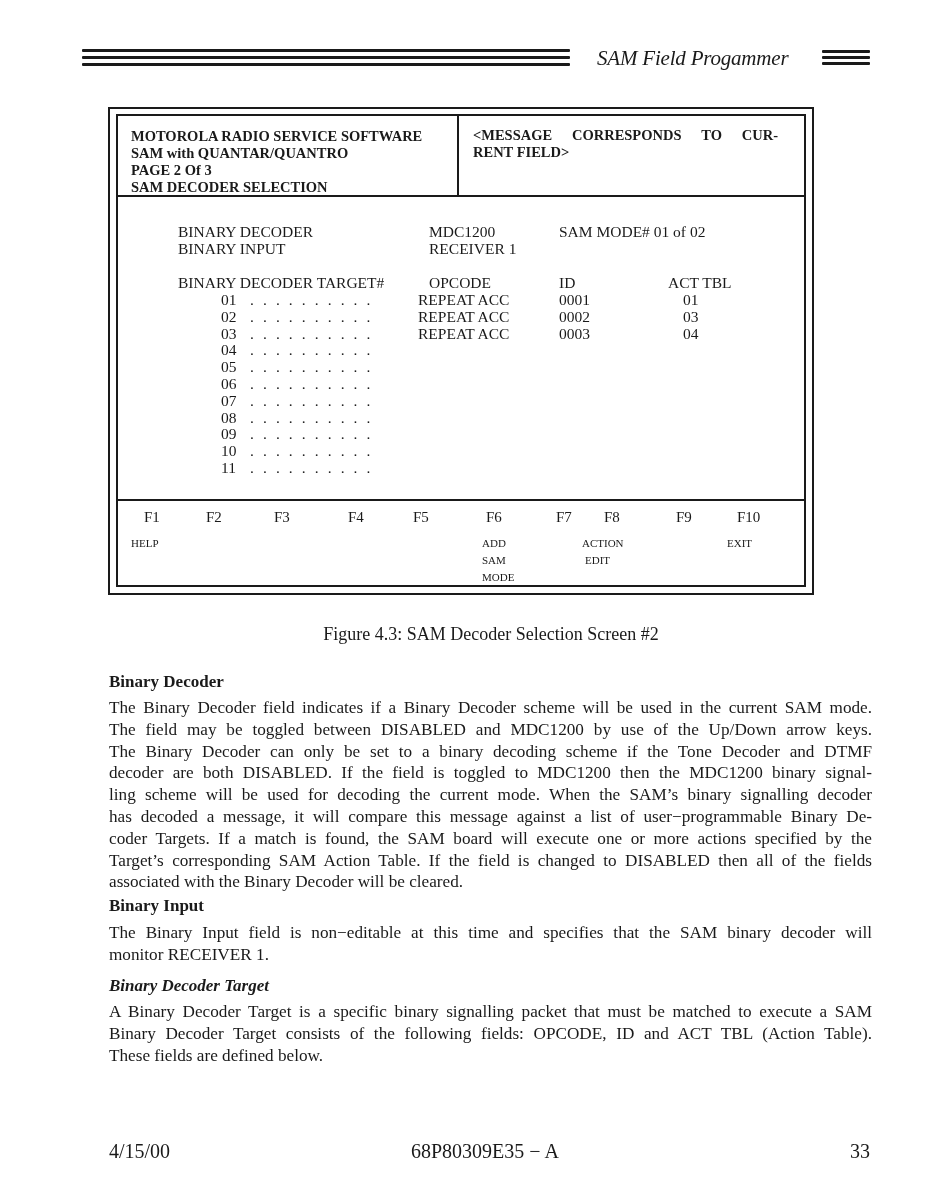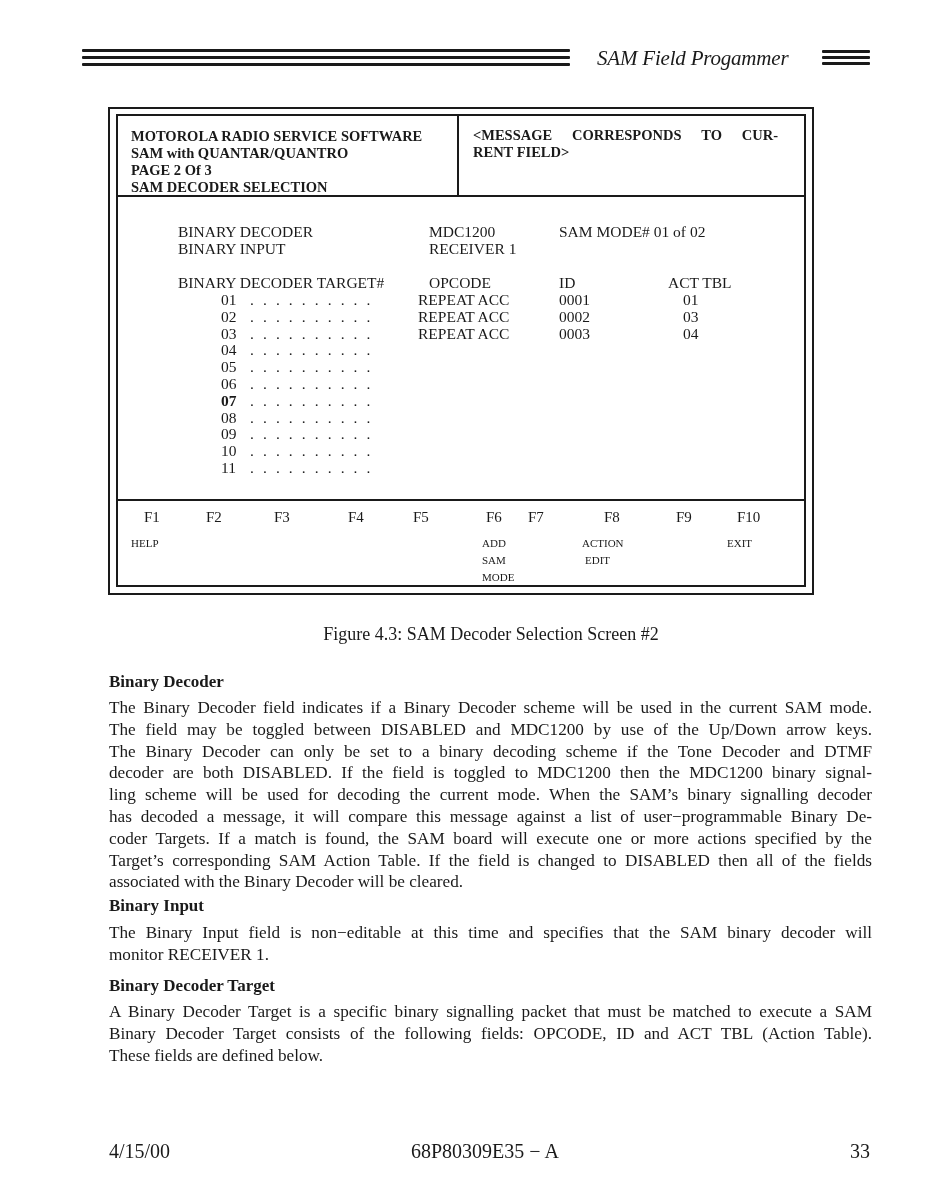--- a/index.html
+++ b/index.html
@@ -121,21 +121,21 @@
     <div class="scr" style="left: 418px; top: 358.2px;"></div>
     <div class="scr" style="left: 559px; top: 358.2px;"></div>
     <div class="scr" style="left: 683px; top: 358.2px;"></div>
     <div></div>
     <div class="scr" style="left: 221px; top: 375px;">06</div>
     <div class="scr" style="left: 250px; top: 375px; letter-spacing: 2.6px;">. . . . . . . . . .</div>
     <div class="scr" style="left: 418px; top: 375px;"></div>
     <div class="scr" style="left: 559px; top: 375px;"></div>
     <div class="scr" style="left: 683px; top: 375px;"></div>
     <div></div>
-    <div class="scr" style="left: 221px; top: 391.8px; font-weight: bold;">07</div>
+    <div class="scr" style="left: 221px; top: 391.8px;">07</div>
     <div class="scr" style="left: 250px; top: 391.8px; letter-spacing: 2.6px;">. . . . . . . . . .</div>
     <div class="scr" style="left: 418px; top: 391.8px;"></div>
     <div class="scr" style="left: 559px; top: 391.8px;"></div>
     <div class="scr" style="left: 683px; top: 391.8px;"></div>
     <div></div>
     <div class="scr" style="left: 221px; top: 408.6px;">08</div>
     <div class="scr" style="left: 250px; top: 408.6px; letter-spacing: 2.6px;">. . . . . . . . . .</div>
     <div class="scr" style="left: 418px; top: 408.6px;"></div>
     <div class="scr" style="left: 559px; top: 408.6px;"></div>
     <div class="scr" style="left: 683px; top: 408.6px;"></div>
@@ -163,21 +163,21 @@
     <div class="fkey" style="left: 144px;">F1</div>
     <div class="flabel" style="left: 131px; top: 535px;">HELP</div>
     <div class="fkey" style="left: 206px;">F2</div>
     <div class="fkey" style="left: 274px;">F3</div>
     <div class="fkey" style="left: 348px;">F4</div>
     <div class="fkey" style="left: 413px;">F5</div>
     <div class="fkey" style="left: 486px;">F6</div>
     <div class="flabel" style="left: 482px; top: 535px;">ADD</div>
     <div class="flabel" style="left: 482px; top: 552px;">SAM</div>
     <div class="flabel" style="left: 482px; top: 569px;">MODE</div>
-    <div class="fkey" style="left: 528px;">F7</div>
+    <div class="fkey" style="left: 556px;">F7</div>
     <div class="fkey" style="left: 604px; text-align: right;">F8</div>
     <div class="flabel" style="left: 582px; top: 535px;">ACTION</div>
     <div class="flabel" style="left: 585px; top: 552px;">EDIT</div>
     <div class="fkey" style="left: 676px;">F9</div>
     <div class="fkey" style="left: 737px; text-align: center;">F10</div>
     <div class="flabel" style="left: 727px; top: 535px;">EXIT</div>
   </div>
 
 <div class="caption">Figure 4.3:  SAM Decoder Selection Screen #2</div>
 
@@ -192,21 +192,21 @@
       <span class="ln">has decoded a message, it will compare this message against a list of user−programmable Binary De-</span>
       <span class="ln">coder Targets.  If a match is found, the SAM board will execute one or more actions specified by the</span>
       <span class="ln">Target’s corresponding SAM Action Table.  If the field is changed to  DISABLED  then all of the fields</span>
       <span class="ln last">associated with the Binary Decoder will be cleared.</span>
     </div>
     <div class="h" style="top: 896px;">Binary Input</div>
     <div class="p" style="top: 922px;">
       <span class="ln">The Binary Input field is non−editable at this time and specifies that  the SAM binary decoder will</span>
       <span class="ln last">monitor RECEIVER 1.</span>
     </div>
-    <div class="h" style="top: 976px;">Binary Decoder Target</div>
+    <div class="h" style="top: 976px; font-style: italic;">Binary Decoder Target</div>
     <div class="p" style="top: 1001px;">
       <span class="ln">A Binary Decoder Target is a specific binary signalling packet that must be matched to execute a SAM</span>
       <span class="ln">Binary Decoder Target consists of the following fields: OPCODE, ID and ACT TBL (Action Table).</span>
       <span class="ln last">These fields are defined below.</span>
     </div>
   </div>
 
 <div class="footer" style="left:109px">4/15/00</div>
 <div class="footer" style="left:411px">68P80309E35 − A</div>
 <div class="footer" style="left:850px">33</div>

